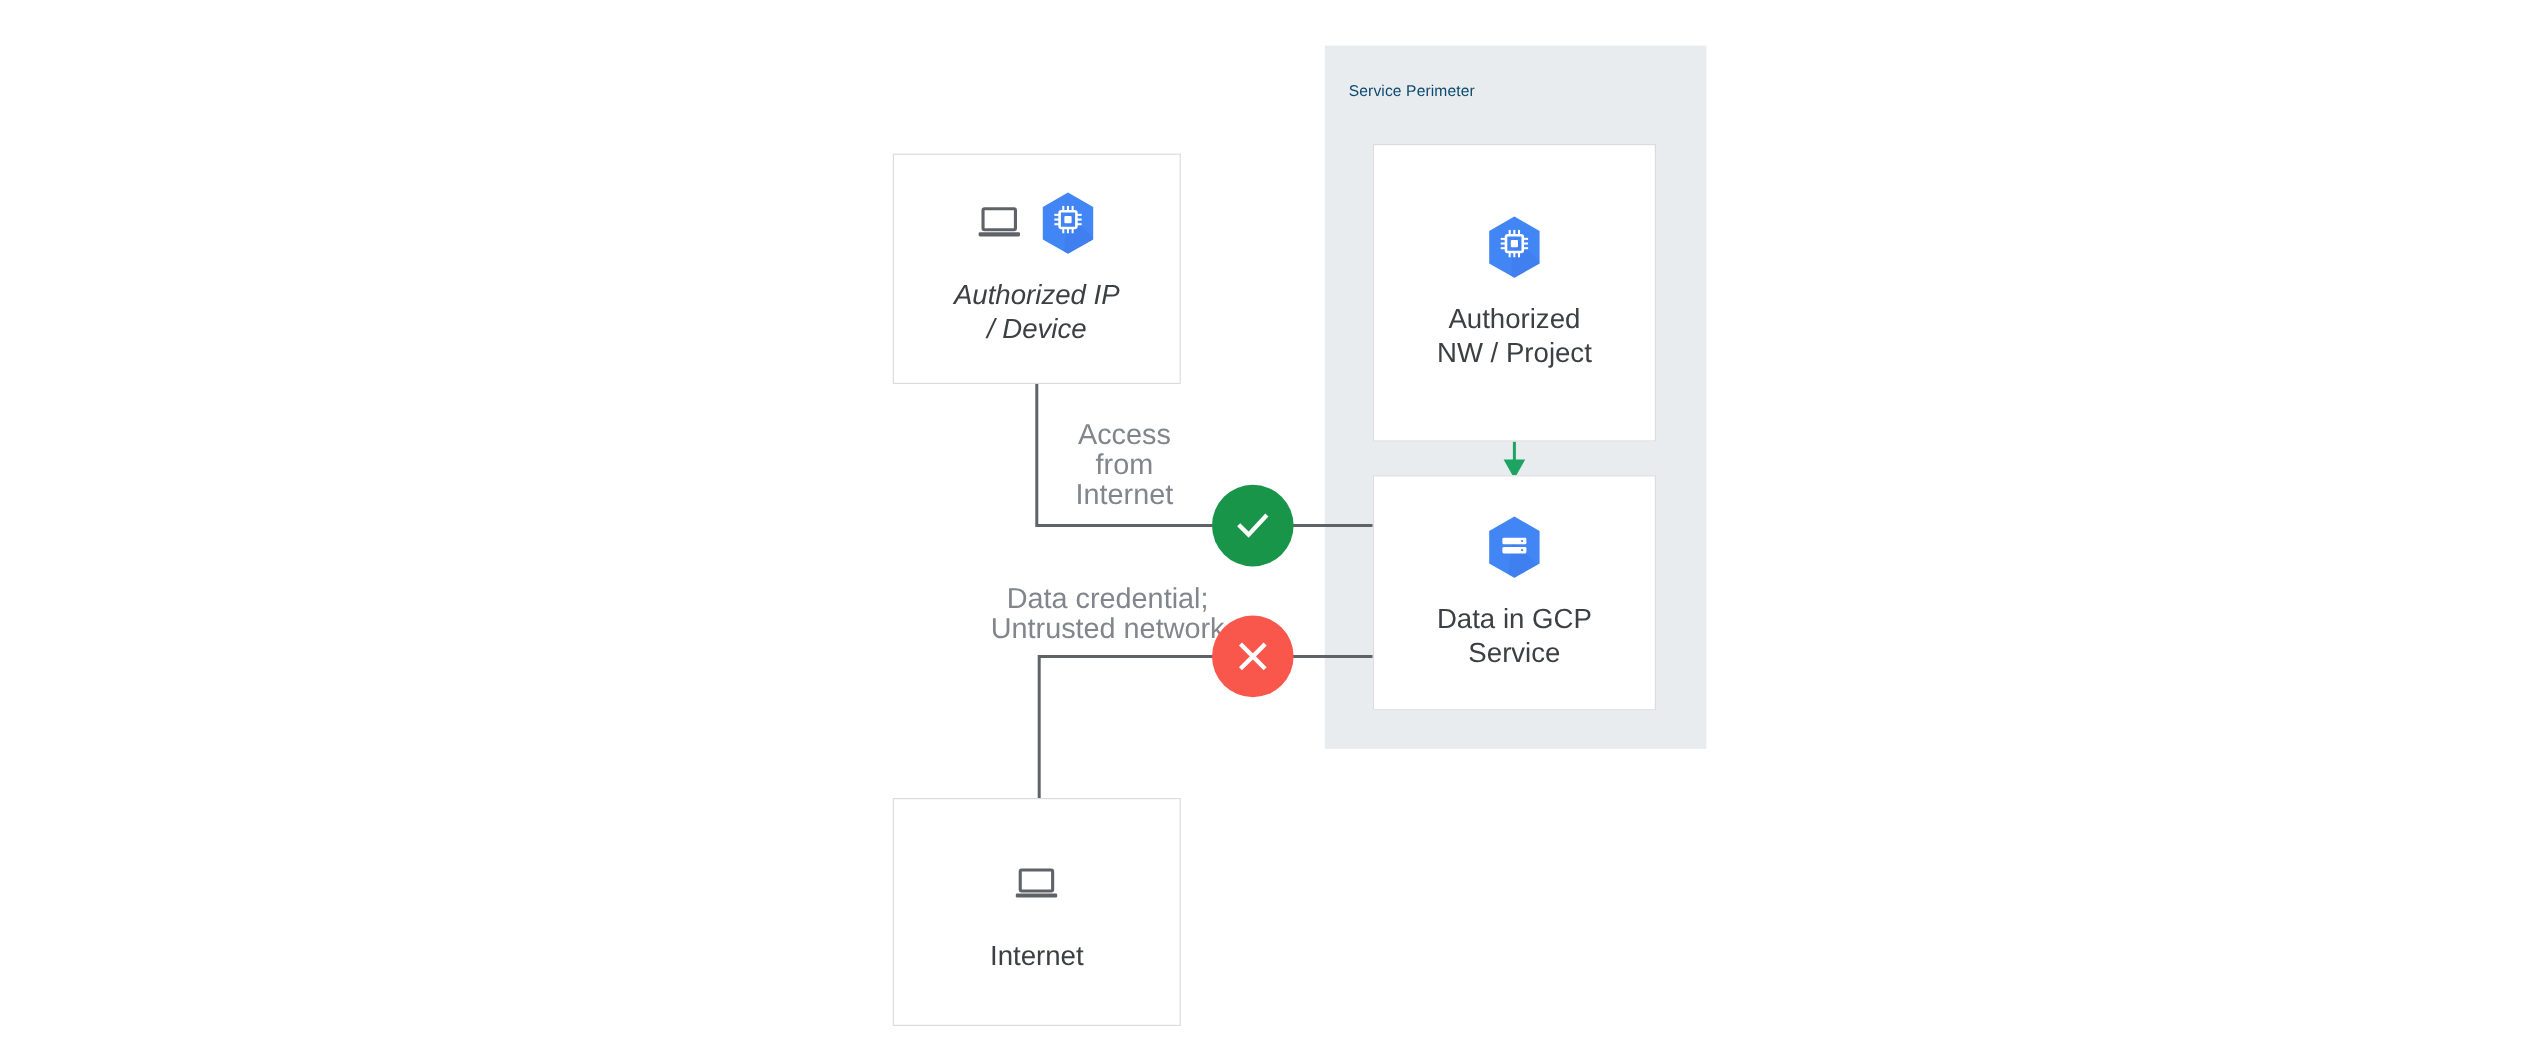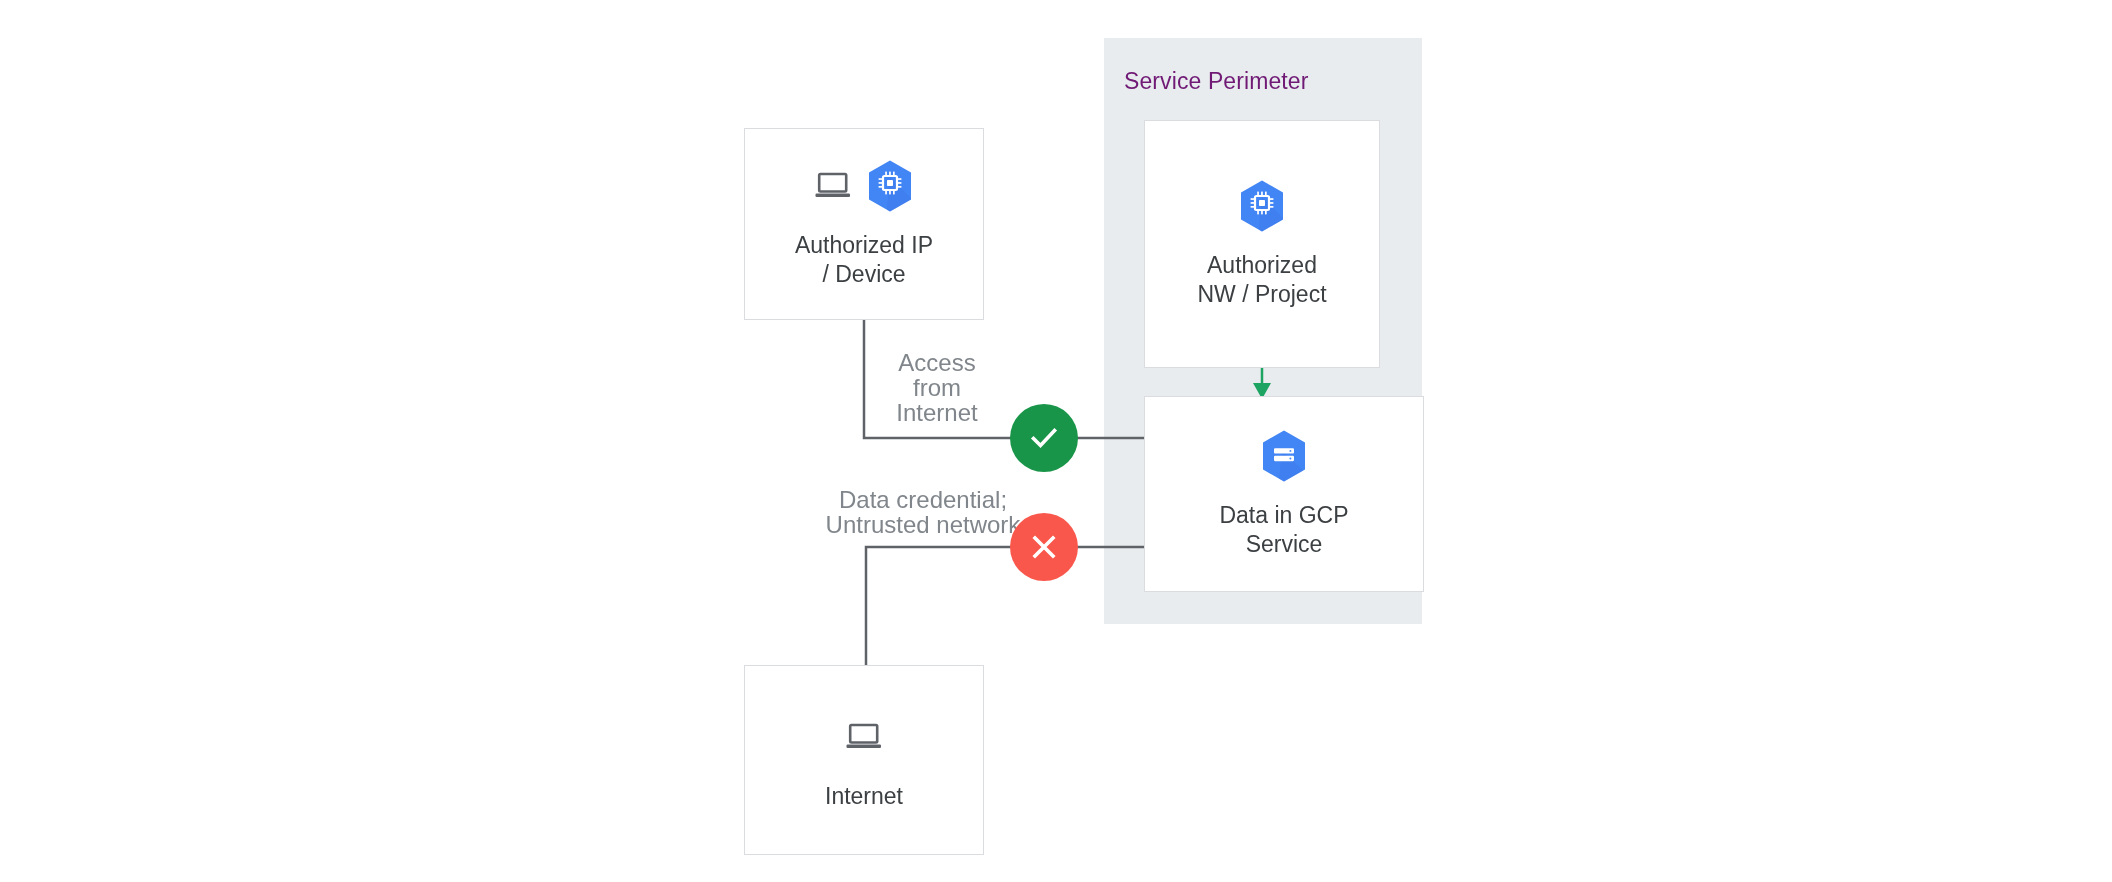--- a/index.html
+++ b/index.html
@@ -27,22 +27,22 @@
     left: 1104px;
     top: 38px;
     width: 318px;
     height: 586px;
     background: #e8ecef;
   }
   .perimeter-label {
     position: absolute;
     left: 1124px;
     top: 68px;
-    font-size: 23px;
-    color: #701a75;
+    font-size: 13px;
+    color: #0c4a6e;
     letter-spacing: 0.1px;
     white-space: nowrap;
   }
 
   
   .node {
     position: absolute;
     background: #ffffff;
     border: 1px solid #dadce0;
     box-sizing: border-box;
@@ -53,23 +53,23 @@
   }
   .node-label {
     font-size: 23px;
     line-height: 29px;
     color: #3c4043;
     text-align: center;
     white-space: pre-line;
     margin-top: 18px;
   }
 
-  #node-authorized-ip   { left: 744px;  top: 128px; width: 240px; height: 192px; }
+  #node-authorized-ip   { left: 744px;  top: 128px; width: 240px; height: 192px; font-style: italic; }
   #node-authorized-nw   { left: 1144px; top: 120px; width: 236px; height: 248px; }
-  #node-data-gcp        { left: 1144px; top: 396px; width: 280px; height: 196px; }
+  #node-data-gcp        { left: 1144px; top: 396px; width: 236px; height: 196px; }
   #node-internet        { left: 744px;  top: 665px; width: 240px; height: 190px; }
 
   .icon-row {
     display: flex;
     align-items: center;
     justify-content: center;
     gap: 14px;
     height: 54px;
   }
 

